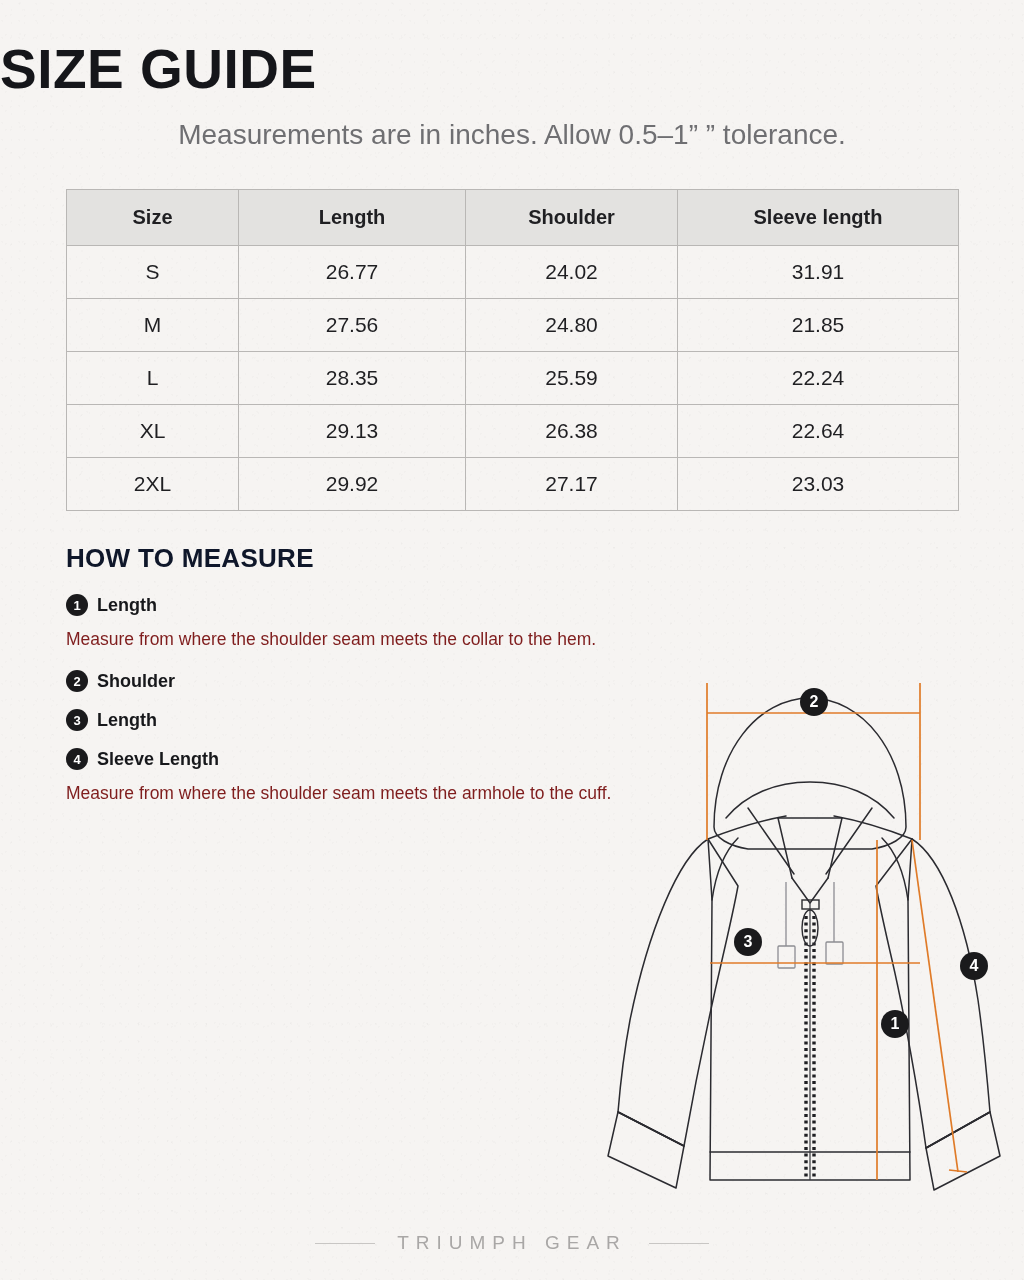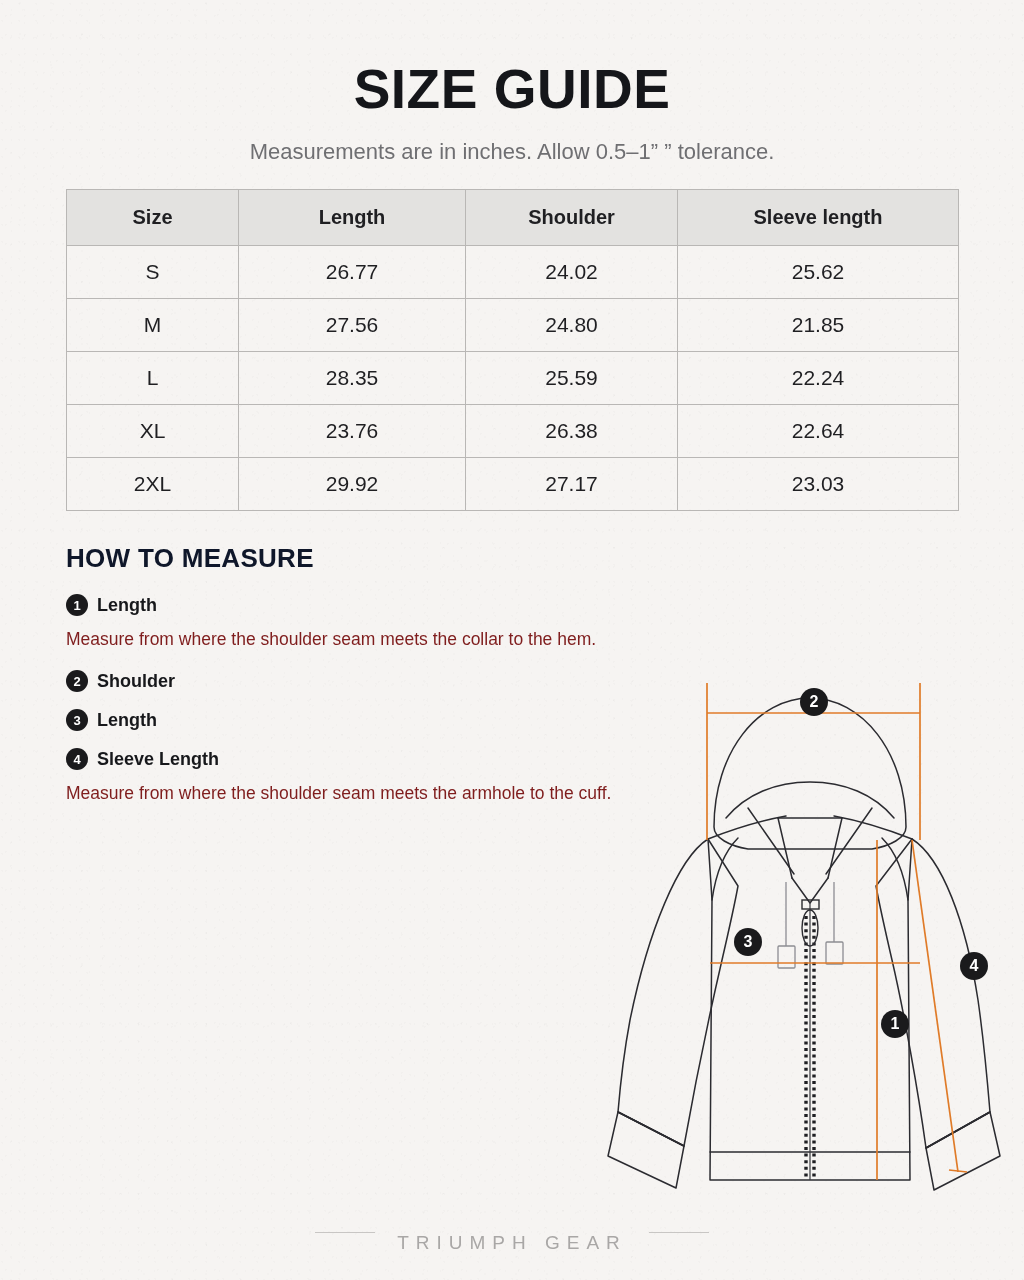--- a/index.html
+++ b/index.html
@@ -28,32 +28,32 @@
       radial-gradient(circle at 31% 82%, rgba(0,0,0,.032) 0 1px, transparent 1px),
       radial-gradient(circle at 64% 9%,  rgba(0,0,0,.026) 0 1px, transparent 1px),
       radial-gradient(circle at 89% 76%, rgba(0,0,0,.030) 0 1px, transparent 1px);
     background-size: 17px 17px, 23px 23px, 29px 29px, 19px 19px, 31px 31px, 13px 13px;
     z-index: 0;
   }
   .page { position: relative; z-index: 1; }
 
   
   .title {
-    text-align: center;
+    text-align: left;
     font-size: 55px;
     font-weight: bold;
     letter-spacing: 0.5px;
     margin: 0;
-    padding-top: 58px;
+    padding-top: 38px;
     line-height: 1.15;
     color: #15161a;
   }
   .subtitle {
     text-align: center;
-    font-size: 22px;
+    font-size: 28px;
     color: #6f6f72;
     margin: 0;
     padding-top: 18px;
     font-weight: normal;
   }
 
   
   .table-wrap {
     position: absolute;
     left: 66px;
@@ -150,21 +150,21 @@
   }
   .illus svg { display: block; }
 
   
   .footer {
     position: absolute;
     left: 0;
     right: 0;
     top: 1232px;
     display: flex;
-    align-items: flex-start;
+    align-items: center;
     justify-content: center;
     gap: 22px;
   }
   .footer .rule {
     width: 60px;
     height: 1px;
     background: #c8c6c4;
   }
   .footer .brand {
     font-size: 19px;
@@ -197,37 +197,37 @@
           <th>Length</th>
           <th>Shoulder</th>
           <th>Sleeve length</th>
         </tr>
       </thead>
       <tbody>
         <tr>
           <td>S</td>
           <td>26.77</td>
           <td>24.02</td>
-          <td>25.62</td>
+          <td>31.91</td>
         </tr>
         <tr>
           <td>M</td>
           <td>27.56</td>
           <td>24.80</td>
           <td>21.85</td>
         </tr>
         <tr>
           <td>L</td>
           <td>28.35</td>
           <td>25.59</td>
           <td>22.24</td>
         </tr>
         <tr>
           <td>XL</td>
-          <td>23.76</td>
+          <td>29.13</td>
           <td>26.38</td>
           <td>22.64</td>
         </tr>
         <tr>
           <td>2XL</td>
           <td>29.92</td>
           <td>27.17</td>
           <td>23.03</td>
         </tr>
       </tbody>

